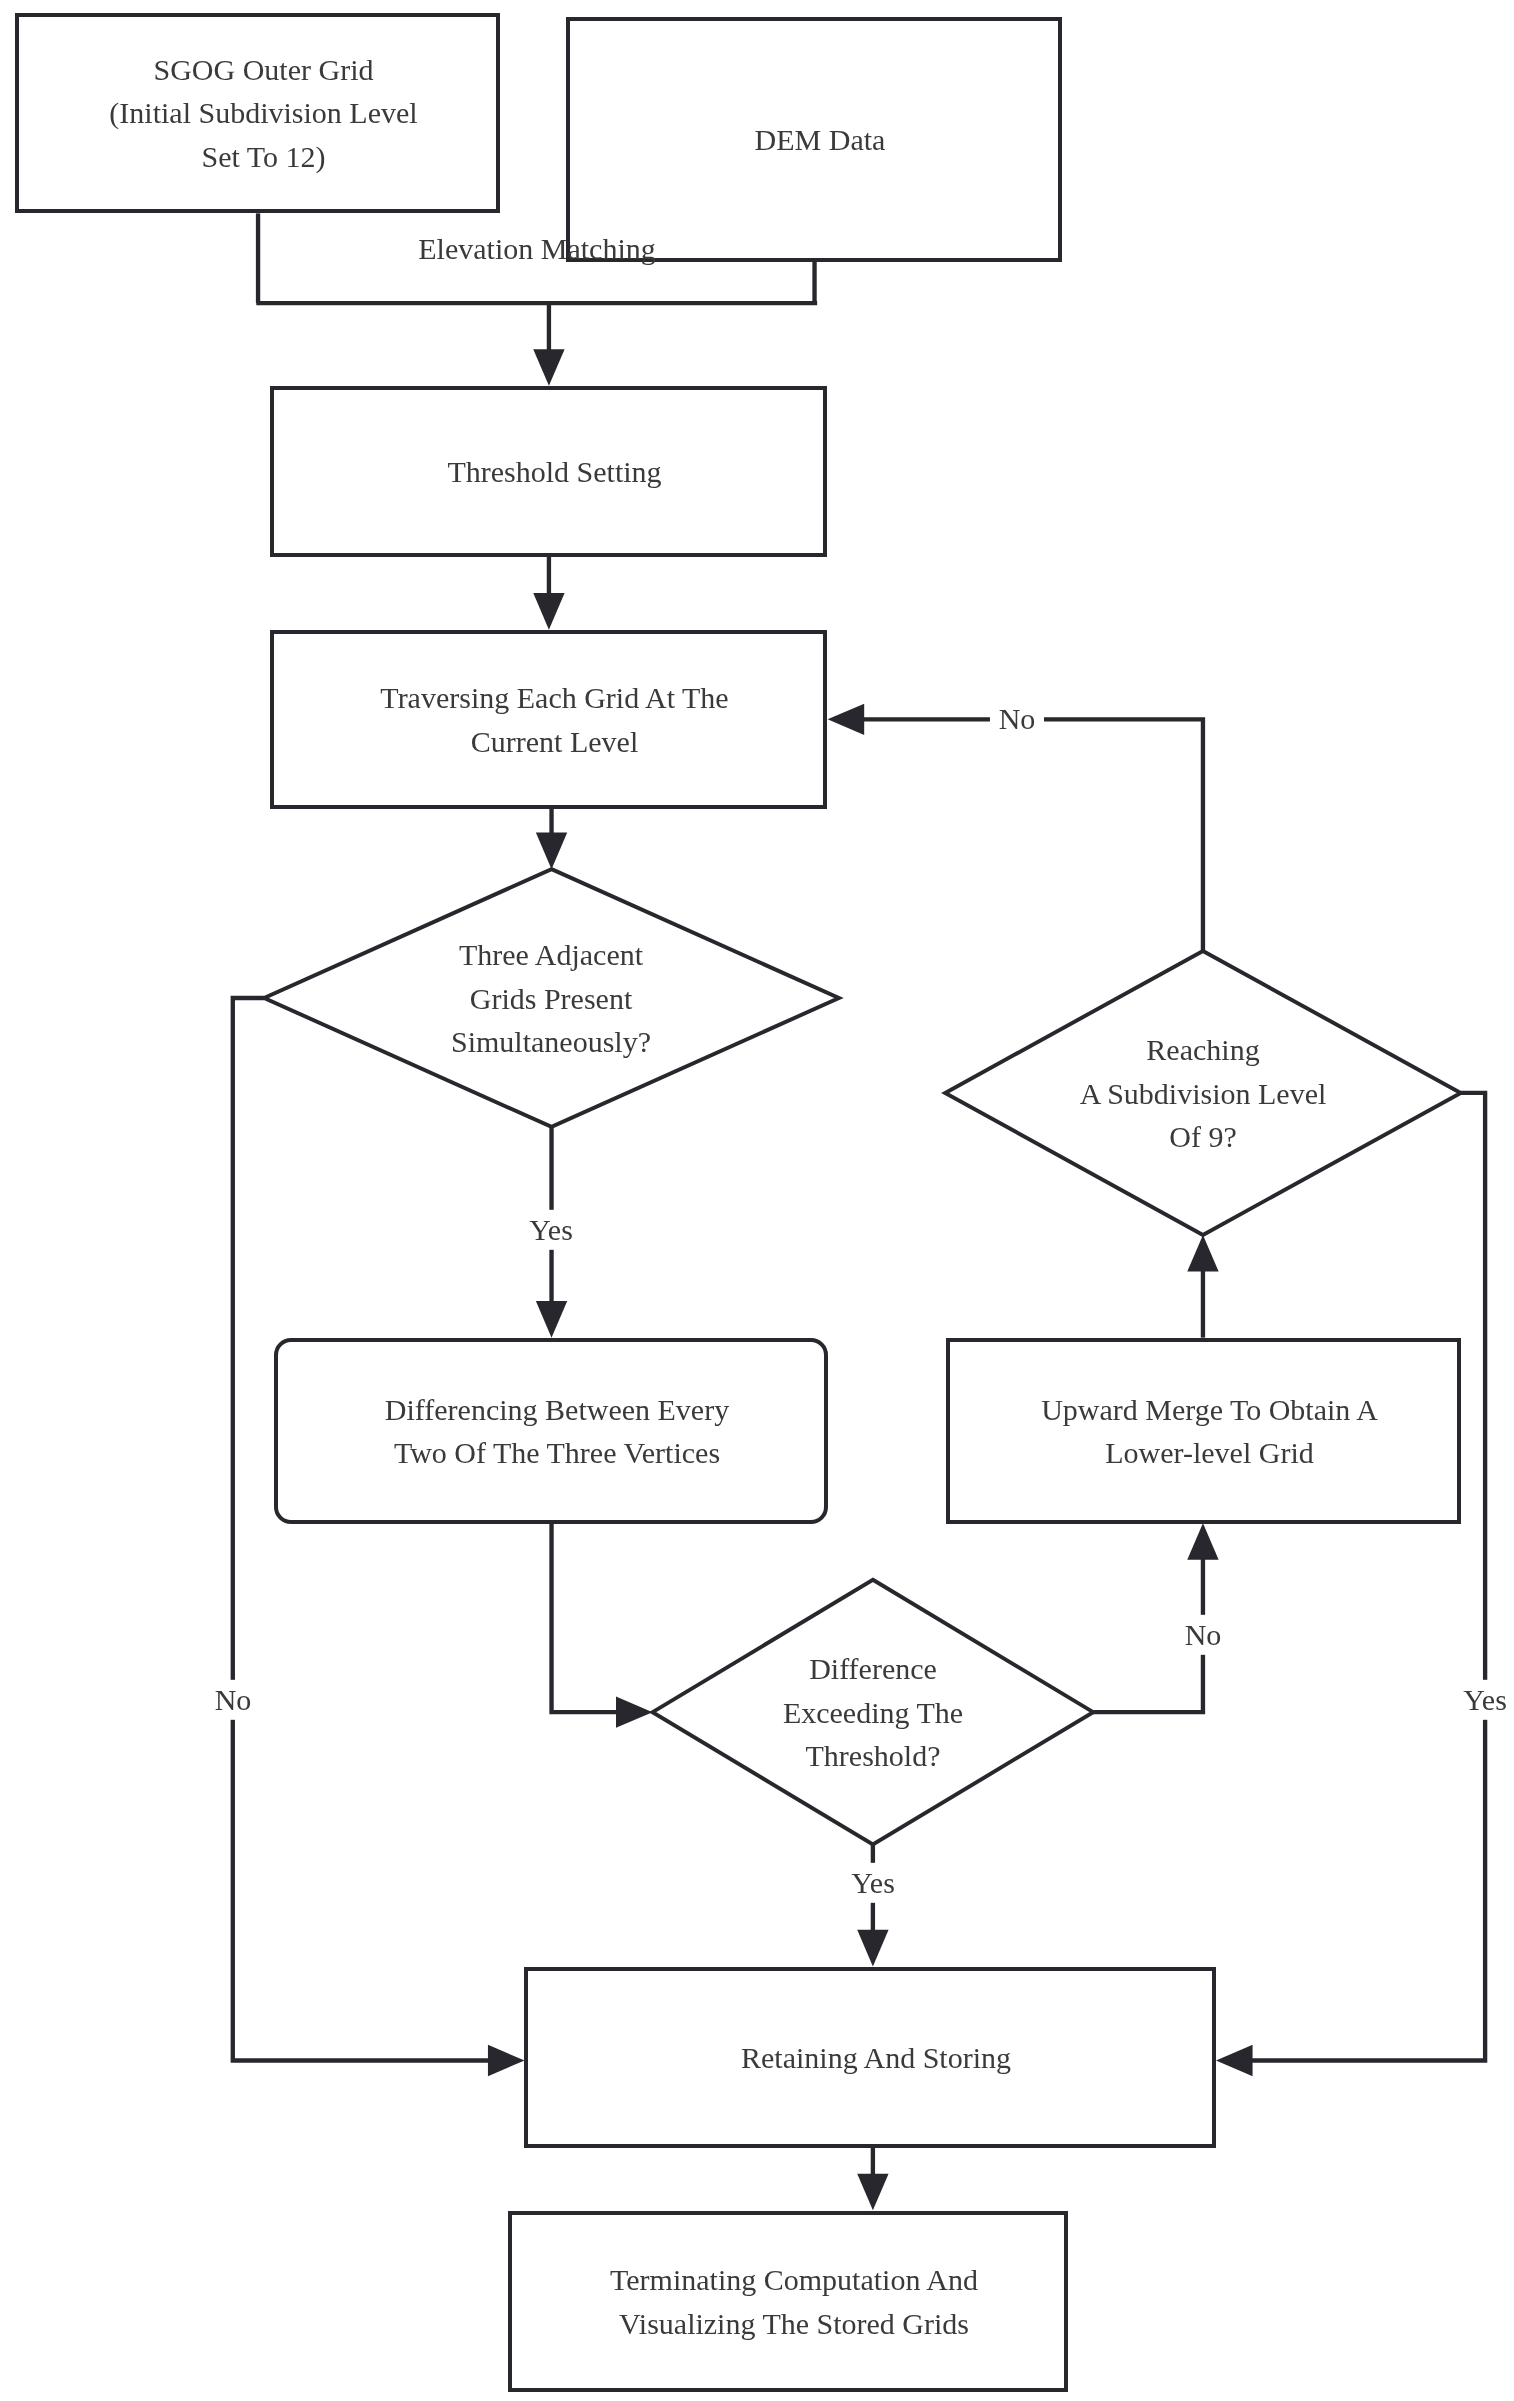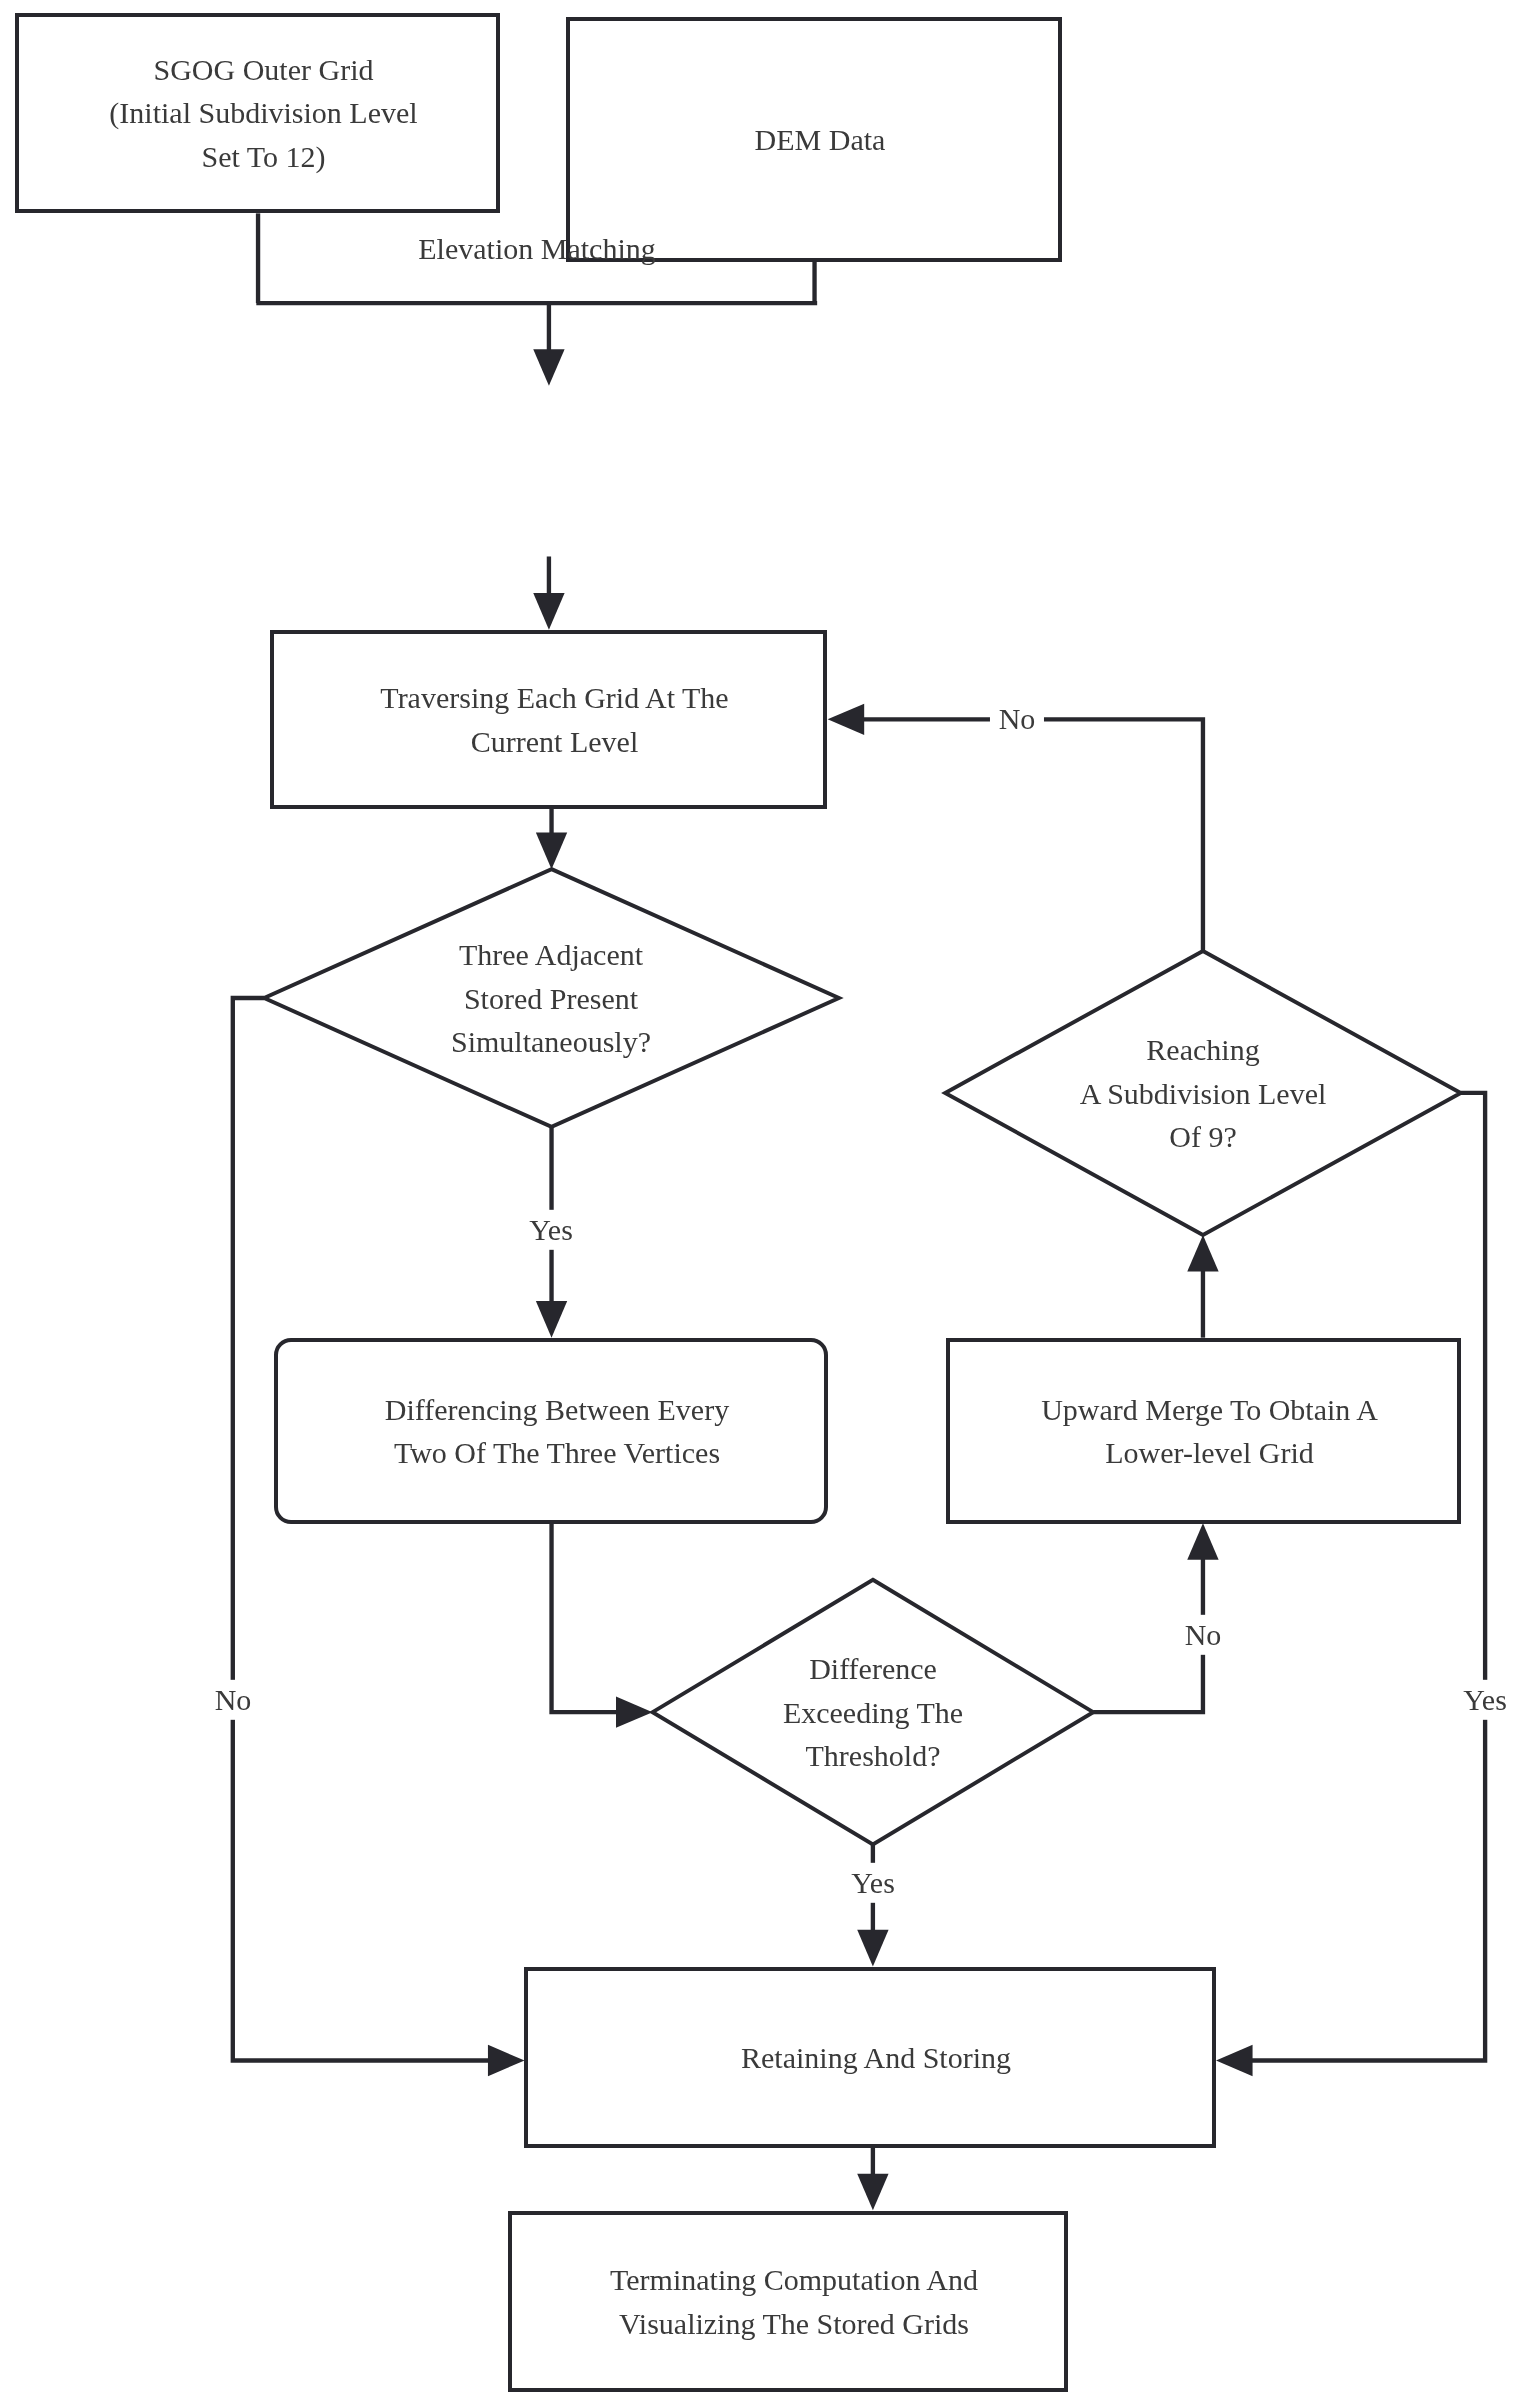--- a/index.html
+++ b/index.html
@@ -111,20 +111,23 @@
   <div class="node" style="left:15px;top:13px;width:485px;height:200px;">
     <span>SGOG Outer Grid
 (Initial Subdivision Level
 Set To 12)</span>
   </div>
 
   <div class="node" style="left:566px;top:17.4px;width:496px;height:245px;">
     <span>DEM Data</span>
   </div>
 
+  <div class="node" style="left:270px;top:386px;width:557px;height:171px;">
+    <span>Threshold Setting</span>
+  </div>
 
   <div class="node" style="left:270px;top:630px;width:557px;height:179px;">
     <span>Traversing Each Grid At The
 Current Level</span>
   </div>
 
   <div class="node" style="left:274px;top:1338px;width:554px;height:186px;border-radius:17px;">
     <span>Differencing Between Every
 Two Of The Three Vertices</span>
   </div>
@@ -137,21 +140,21 @@
   <div class="node" style="left:524px;top:1967px;width:692px;height:181px;">
     <span>Retaining And Storing</span>
   </div>
 
   <div class="node" style="left:508px;top:2211px;width:560px;height:181px;">
     <span>Terminating Computation And
 Visualizing The Stored Grids</span>
   </div>
 
   <div class="diamond-label" style="left:551px;top:998px;width:366px;">Three Adjacent
-Stored Present
+Grids Present
 Simultaneously?</div>
 
   <div class="diamond-label" style="left:873px;top:1712px;width:331px;">Difference
 Exceeding The
 Threshold?</div>
 
   <div class="diamond-label" style="left:1203px;top:1093px;width:401px;">Reaching
 A Subdivision Level
 Of 9?</div>
 

